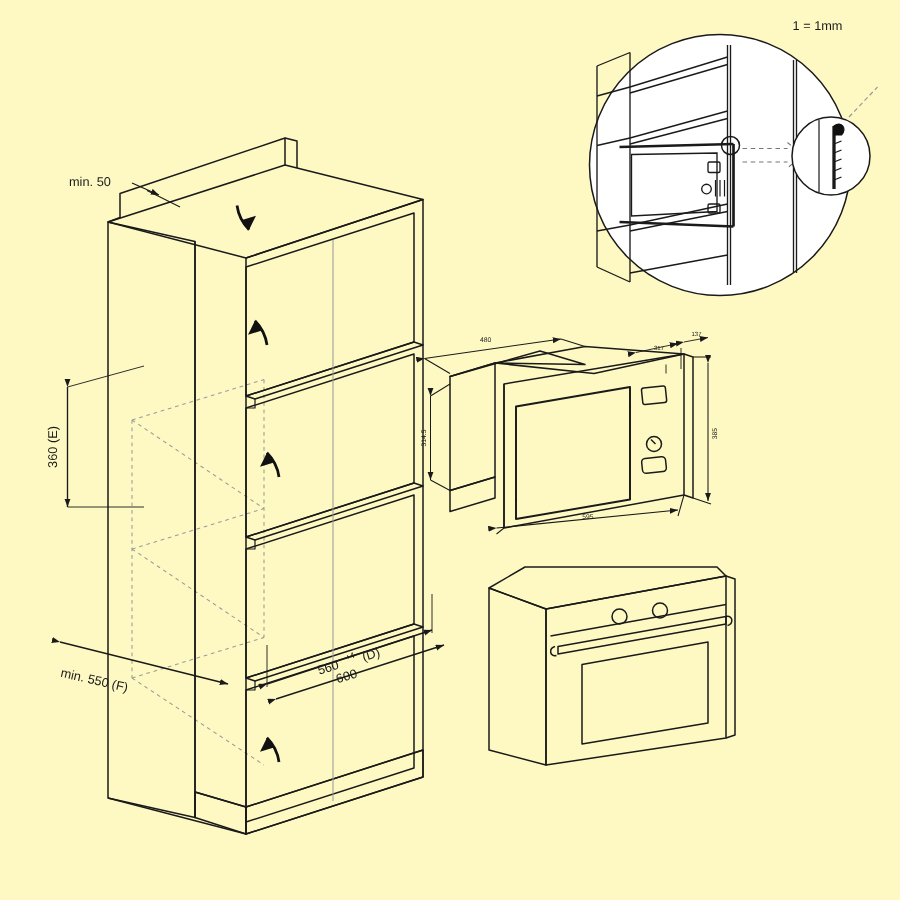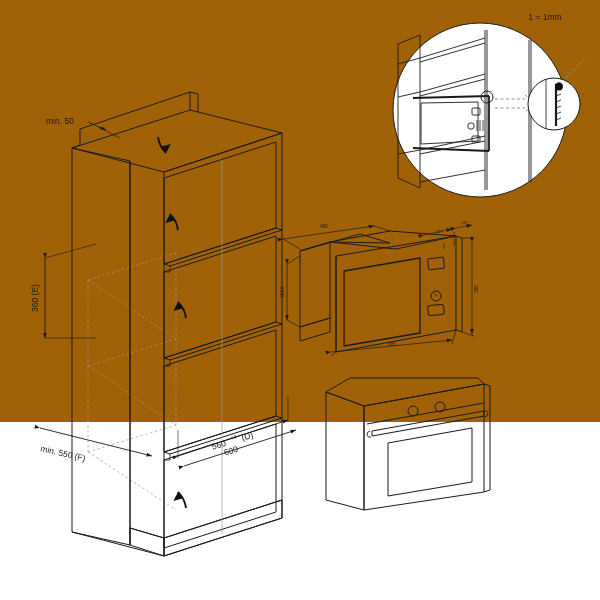--- a/index.html
+++ b/index.html
@@ -1,18 +1,18 @@
 <!DOCTYPE html>
 <html><head>
 <meta charset="utf-8">
 <style>
   html,body{margin:0;padding:0;background:#ffffff;}
   body{width:600px;height:600px;overflow:hidden;
        font-family:"Liberation Sans",sans-serif;color:#1a1a1a;}
-  #stage{position:relative;width:600px;height:422px;background:#a16207;}
+  #stage{position:relative;width:600px;height:600px;background:#fef9c3;}
   svg{display:block;}
   .lbl{font-family:"Liberation Sans",sans-serif;fill:#1a1a1a;}
 </style>
 </head>
 <body>
 
 <div id="stage">
 
   <svg width="600" height="600" viewBox="0 0 600 600">
 

